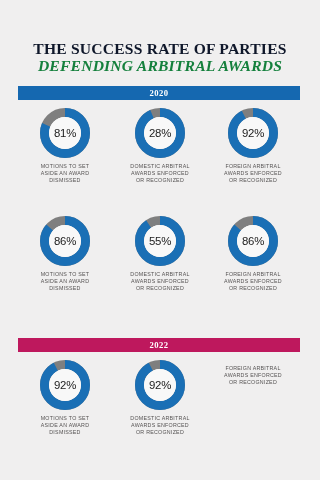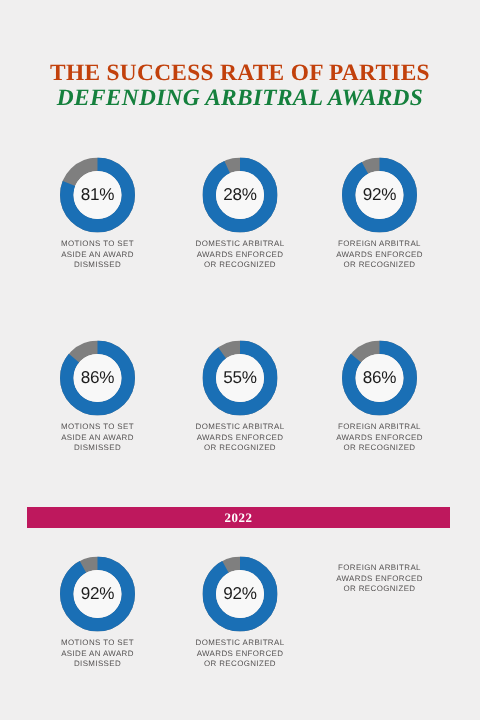--- a/index.html
+++ b/index.html
@@ -49,21 +49,21 @@
     line-height:1;
   }
   .cards {
     position:relative;
     width:100%;
     height:92px;
     margin-top:7px;
   }
   .card {
     position:absolute;
-    top:12px;
+    top:1px;
     width:94px;
     text-align:center;
   }
   .card.c0 { left:0px; }
   .card.c1 { left:95px; }
   .card.c2 { left:188px; }
 
   .donut-wrap {
     position:relative;
     width:50px; height:50px;
@@ -90,25 +90,28 @@
     text-transform:uppercase;
     white-space:pre-line;
   }
 </style>
 </head>
 <body style="background: rgb(240, 239, 239);">
 
 <div id="infographic" style="background: rgb(240, 239, 239);">
 
   <div class="title-block">
-    <div class="title-line" style="color: #c2410c;">THE SUCCESS RATE OF PARTIES</div>
+    <div class="title-line" style="color: #0f172a;">THE SUCCESS RATE OF PARTIES</div>
     <div class="title-line" style="color: #15803d; font-style: italic;">DEFENDING ARBITRAL AWARDS</div>
   </div>
 
   <div class="section" id="section-0" style="top:86px;">
+    <div class="year-bar" style="background: rgb(21, 104, 176);">
+      <span style="color: rgb(255, 255, 255);">2020</span>
+    </div>
     <div class="cards">
       <div class="card c0">
         <div class="donut-wrap">
           <svg viewBox="0 0 50 50">
             <circle cx="25" cy="25" r="25" fill="#f8f8f8"></circle>
             <circle class="track" cx="25" cy="25" r="20.5" fill="none" stroke="#7f7f7f" stroke-width="9"></circle>
             <circle class="value-arc" cx="25" cy="25" r="20.5" fill="none" stroke="#1a6fb5" stroke-width="9" transform="rotate(-90 25 25)" stroke-dasharray="104.33229202571702 24.473006771464483" stroke-dashoffset="0"></circle>
             <circle cx="25" cy="25" r="16" fill="#f8f8f8"></circle>
           </svg>
           <div class="donut-pct">81%</div>

